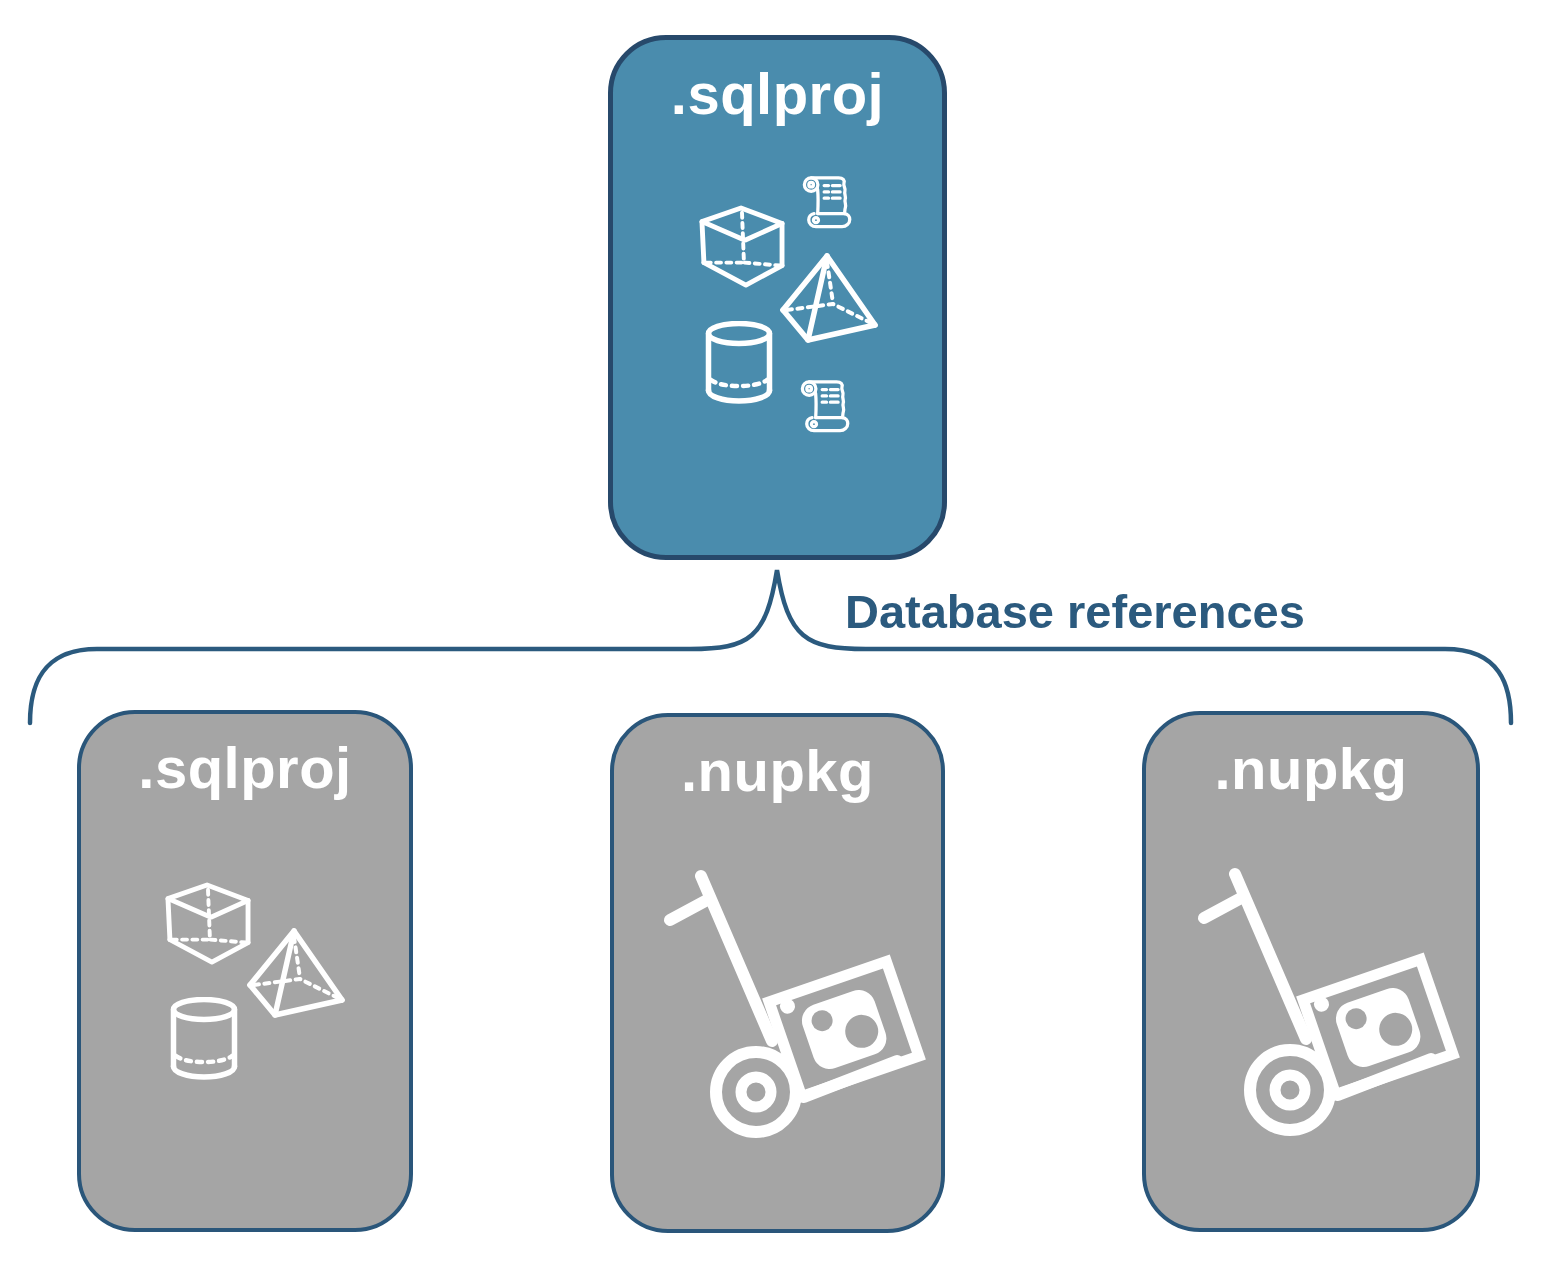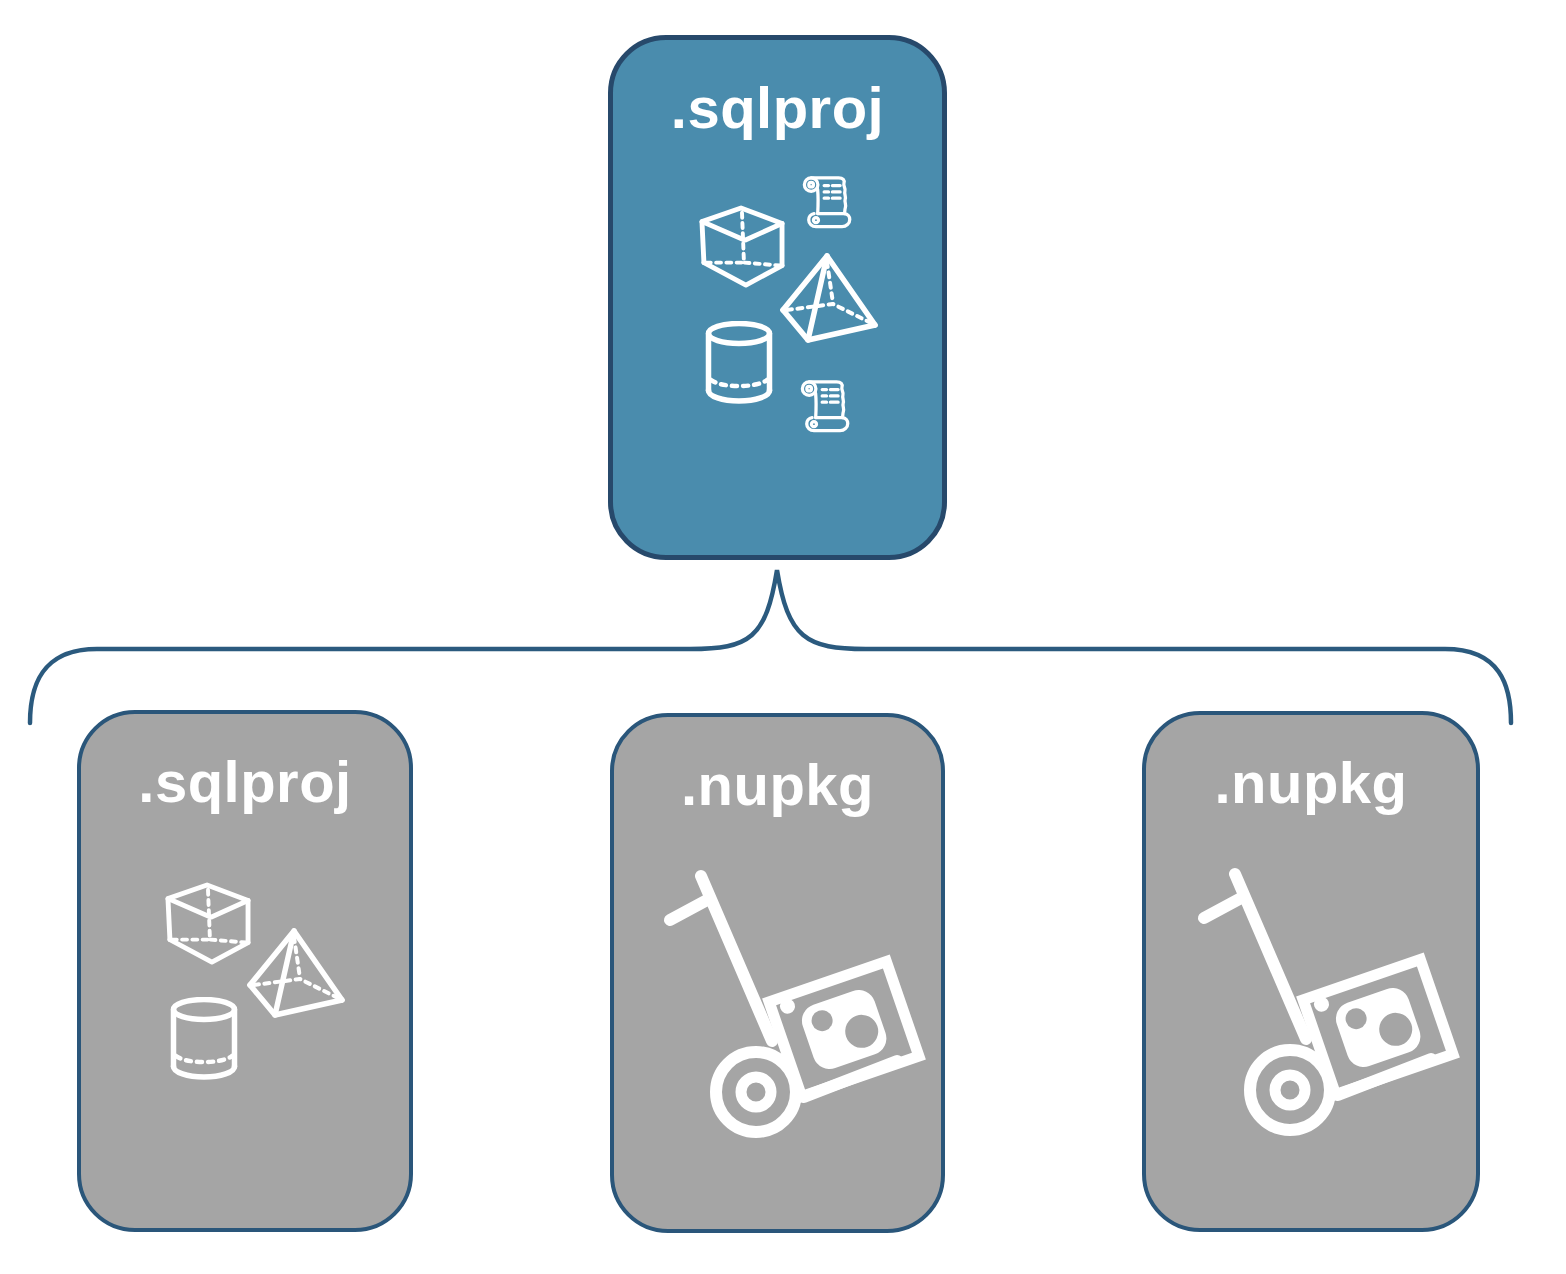--- a/index.html
+++ b/index.html
@@ -23,21 +23,21 @@
   .card.child{
     background:#A5A5A5;
     border:4px solid #2A567A;
     width:336px;height:522px;top:710px;
   }
   .card.child.c0{left:77px;}
   .card.child.c1{left:610px;top:713px;width:335px;height:520px;}
   .card.child.c2{left:1142px;top:711px;width:338px;height:521px;}
   .card-label{
     text-align:center;
-    margin-top:34px;
+    margin-top:20px;
     font-size:58px;
     font-weight:bold;
     color:#ffffff;
     letter-spacing:0.5px;
   }
   .icon{position:absolute;display:block;}
   .brace-svg{position:absolute;left:0;top:0;pointer-events:none;}
   .edge-label{
     position:absolute;
     left:845px;top:584px;
@@ -128,20 +128,21 @@
   <svg class="brace-svg" width="1566" height="1274" viewBox="0 0 1566 1274">
     <path d="M 30 723
              C 30 685, 42 649, 97 649
              L 690 649
              C 750 649, 766 638, 777 570
              C 788 638, 806 649, 866 649
              L 1445 649
              C 1500 649, 1511 685, 1511 723" fill="none" stroke="#2B5A7E" stroke-width="4.5" stroke-linecap="round"></path>
   </svg>
 
+  <div class="edge-label">Database references</div>
 
   <div class="card root">
     <div class="card-label">.sqlproj</div>
     <svg class="icon" style="left:86px;top:165px;width:86px;height:83px;" viewBox="0 0 88 85">
         <use href="#sym-cube"></use>
       </svg>
     <svg class="icon" style="left:188px;top:134px;width:56px;height:58px;" viewBox="0 0 58 60">
         <use href="#sym-scroll"></use>
       </svg>
     <svg class="icon" style="left:162px;top:208px;width:104px;height:96px;" viewBox="0 0 104 96">

